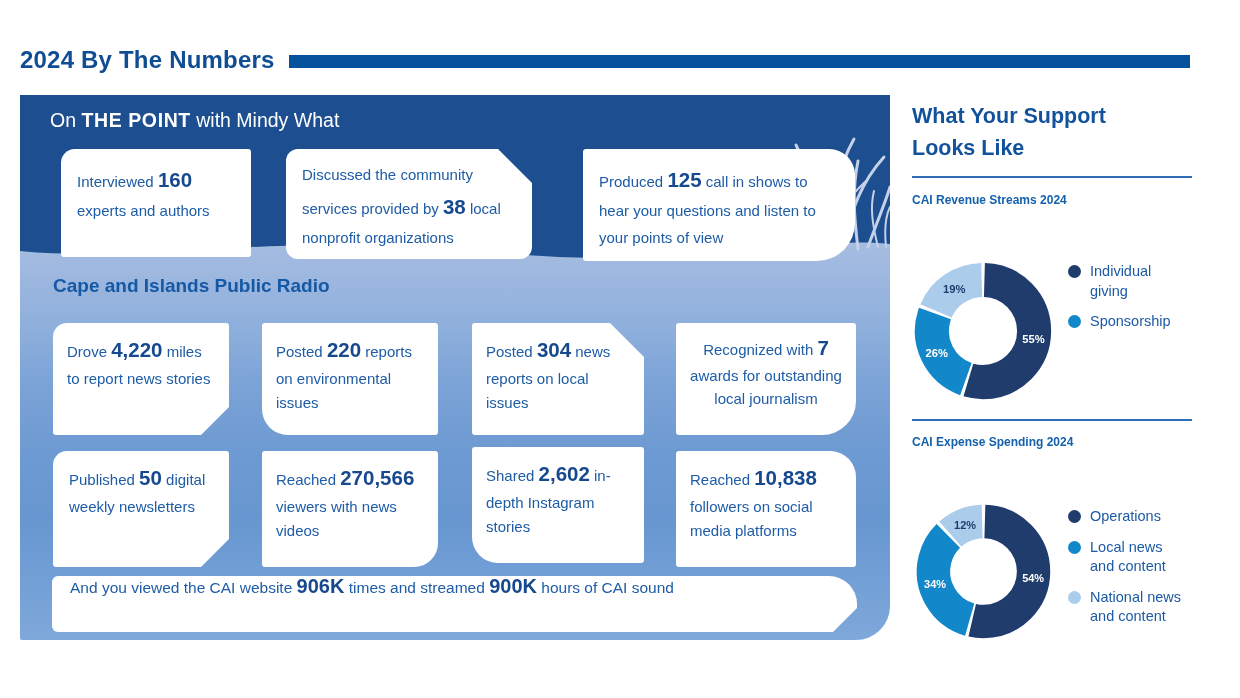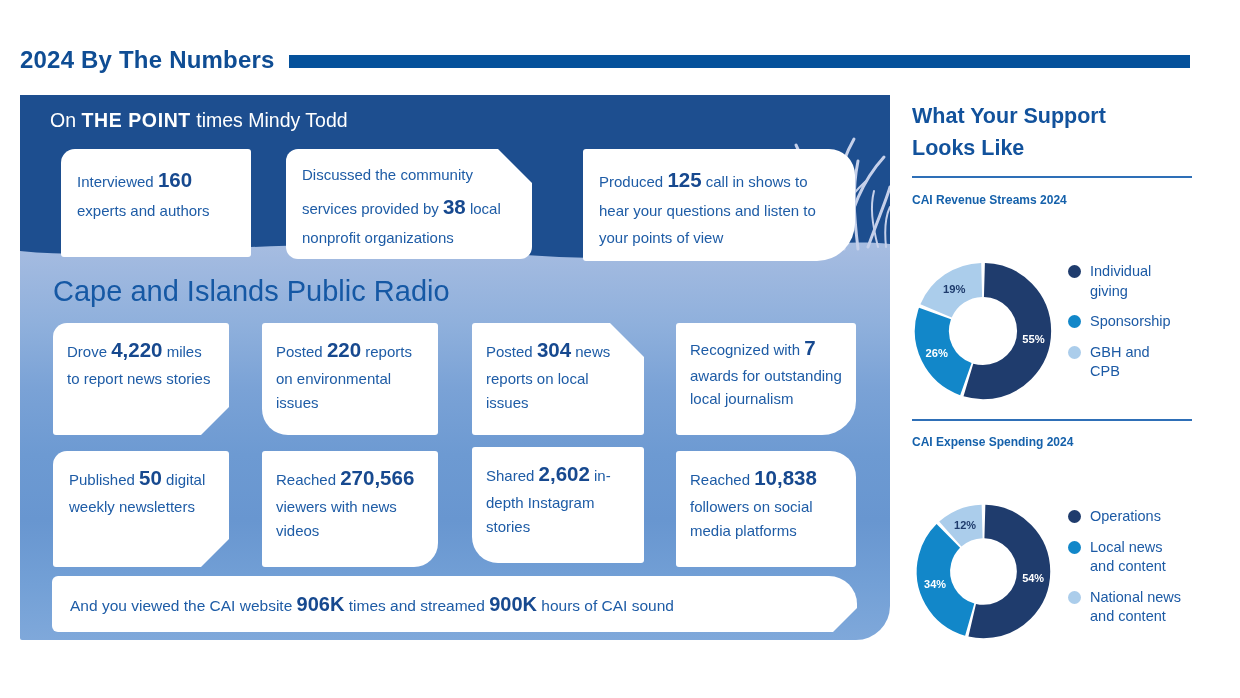--- a/index.html
+++ b/index.html
@@ -26,35 +26,35 @@
   .card .num{font-weight:bold;font-size:20.5px;color:#17498f;}
 
   .fold-tr{clip-path:polygon(0 0,calc(100% - 34px) 0,100% 34px,100% 100%,0 100%);}
   .cut-br{clip-path:polygon(0 0,100% 0,100% calc(100% - 28px),calc(100% - 28px) 100%,0 100%);}
 
   
   .pc0{left:41px;top:54px;width:190px;height:108px;border-radius:14px 3px 3px 3px;}
   .pc1{left:266px;top:54px;width:246px;height:110px;border-radius:12px;}
   .pc2{left:563px;top:54px;width:272px;height:112px;border-radius:3px 26px 38px 3px;padding-left:16px;}
 
-  .radio-heading{position:absolute;left:33px;top:180px;margin:0;font-size:29px;font-weight:400;color:#1558a4;}
+  .radio-heading{position:absolute;left:33px;top:180px;margin:0;font-size:19px;font-weight:700;color:#1558a4;}
 
   
   .g-card{line-height:1.6;padding:11px 14px;}
   .gc0{left:33px; top:228px;width:176px;min-height:112px;border-radius:14px 3px 3px 3px;}
   .gc1{left:242px;top:228px;width:176px;min-height:112px;border-radius:3px 3px 3px 26px;}
   .gc2{left:452px;top:228px;width:172px;min-height:112px;border-radius:3px;}
-  .gc3{left:656px;top:228px;width:180px;min-height:112px;border-radius:3px 3px 34px 3px;padding:9px 14px;line-height:1.55;}
+  .gc3{left:656px;top:228px;width:180px;min-height:112px;border-radius:3px 3px 34px 3px;padding:9px 14px;line-height:1.55;text-align:center;}
   .gc4{left:33px; top:356px;width:176px;min-height:116px;border-radius:14px 3px 3px 3px;padding-left:16px;}
   .gc5{left:242px;top:356px;width:176px;min-height:116px;border-radius:3px 3px 24px 3px;}
   .gc6{left:452px;top:352px;width:172px;min-height:116px;border-radius:3px 3px 3px 26px;}
   .gc7{left:656px;top:356px;width:180px;min-height:116px;border-radius:3px 26px 3px 3px;}
 
   .footer-bar{left:32px;top:481px;width:805px;height:56px;border-radius:6px 28px 3px 6px;
-              display:flex;align-items:center;padding:0 0 0 18px;font-size:15.5px;line-height:1;
+              display:flex;align-items:flex-start;padding:0 0 0 18px;font-size:15.5px;line-height:1;
               clip-path:polygon(0 0,100% 0,100% calc(100% - 24px),calc(100% - 24px) 100%,0 100%);}
   .footer-bar .num{font-size:20px;}
 
   
   .sidebar{position:absolute;left:910px;top:95px;width:295px;height:580px;}
   .sidebar h2{position:absolute;left:2px;top:5px;width:235px;margin:0;
               font-size:21.5px;line-height:1.5;font-weight:800;color:#12529c;}
   .divider{position:absolute;left:2px;width:280px;height:2px;background:#2e6fb7;}
   .d1{top:81px;} .d2{top:324px;}
   .chart-title{position:absolute;left:2px;margin:0;width:220px;font-size:12px;line-height:1.55;
@@ -99,21 +99,21 @@
         <ellipse cx="705" cy="131" rx="14" ry="9"></ellipse>
         <circle cx="717" cy="119.5" r="5.5"></circle>
         <path d="M721 117 l10 3.2 -10 2.2 z"></path>
         <path d="M692 128 l-9 -5 4 9 z"></path>
         <rect x="700" y="138" width="2.2" height="15"></rect>
         <rect x="707" y="138" width="2.2" height="15"></rect>
       </g>
     </svg>
 
     <div class="point-heading">
-      <span>On </span><span class="show">THE POINT</span><span> times Mindy Todd</span>
+      <span>On </span><span class="show">THE POINT</span><span> with Mindy What</span>
     </div>
 
     <div class="card pc0">
       <span>Interviewed </span><span class="num">160</span><span> experts and authors</span>
     </div>
     <div class="card pc1 fold-tr">
       <span>Discussed the community services provided by </span><span class="num">38</span><span> local nonprofit organizations</span>
     </div>
     <div class="card pc2">
       <span>Produced </span><span class="num">125</span><span> call in shows to hear your questions and listen to your points of view</span>
@@ -167,25 +167,20 @@
     <div class="legend lg1">
         <div class="legend-item">
           <span class="legend-dot" style="background: rgb(31, 60, 109);"></span>
           <span class="legend-label">Individual
 giving</span>
         </div>
         <div class="legend-item">
           <span class="legend-dot" style="background: rgb(18, 135, 201);"></span>
           <span class="legend-label">Sponsorship</span>
         </div>
-        <div class="legend-item">
-          <span class="legend-dot" style="background: rgb(171, 205, 235);"></span>
-          <span class="legend-label">GBH and
-CPB</span>
-        </div>
       </div>
 
     <div class="divider d2"></div>
 
     <h3 class="chart-title ct2">CAI Expense Spending 2024</h3>
     <svg class="donut dn2" viewBox="0 0 150 150">
         <circle cx="75" cy="75" r="52.5" fill="none" stroke="#1f3c6d" stroke-width="35" stroke-dasharray="175.1283034585413 329.8672286269283" stroke-dashoffset="-1.5" transform="rotate(-90 75 75)"></circle>
         <circle cx="75" cy="75" r="52.5" fill="none" stroke="#1287c9" stroke-width="35" stroke-dasharray="109.15485773315562 329.8672286269283" stroke-dashoffset="-1.5" transform="rotate(104.4 75 75)"></circle>
         <circle cx="75" cy="75" r="52.5" fill="none" stroke="#abcdeb" stroke-width="35" stroke-dasharray="36.5840674352314 329.8672286269283" stroke-dashoffset="-1.5" transform="rotate(226.80000000000007 75 75)"></circle>
         <text x="127.08602181901009" y="85.57999476212598" text-anchor="middle" fill="#ffffff" class="slice-label">54%</text>

